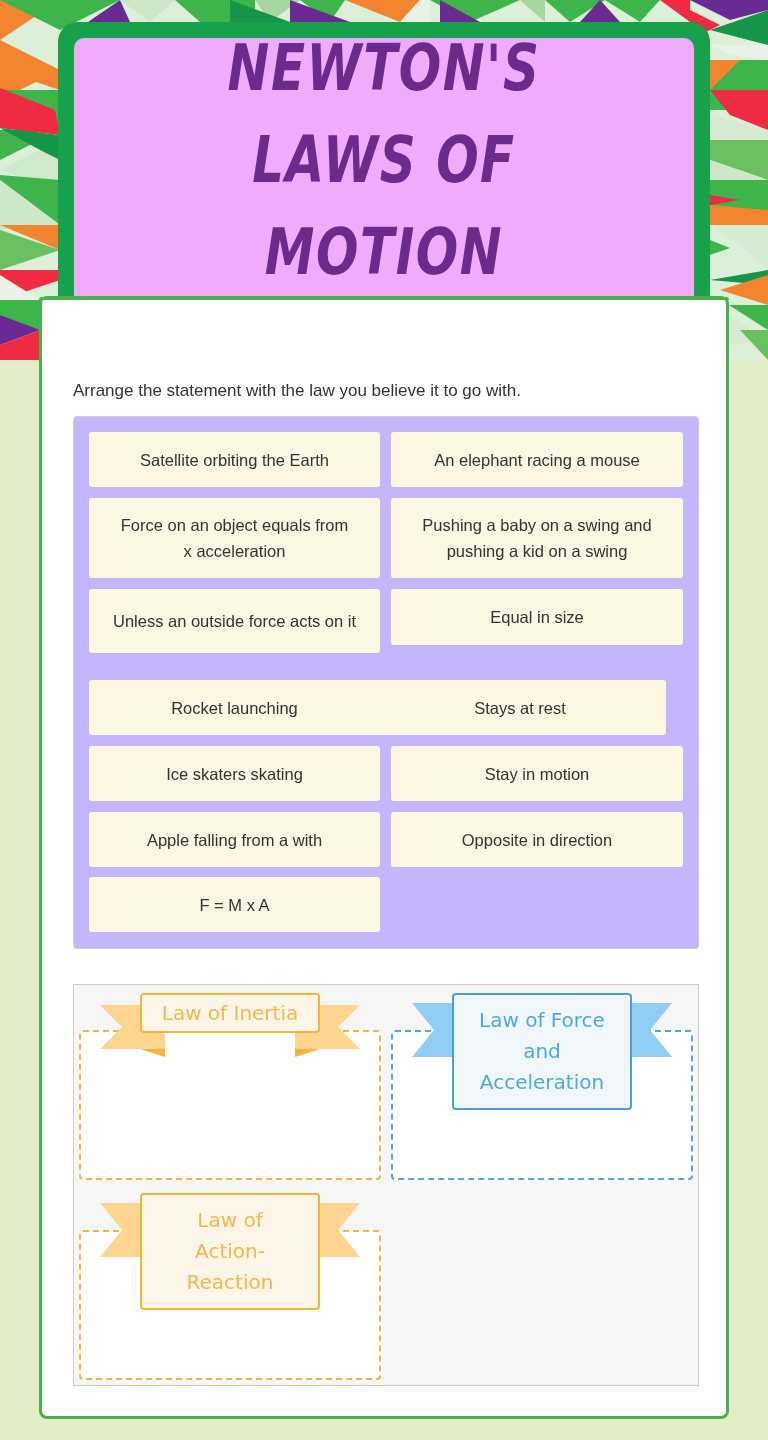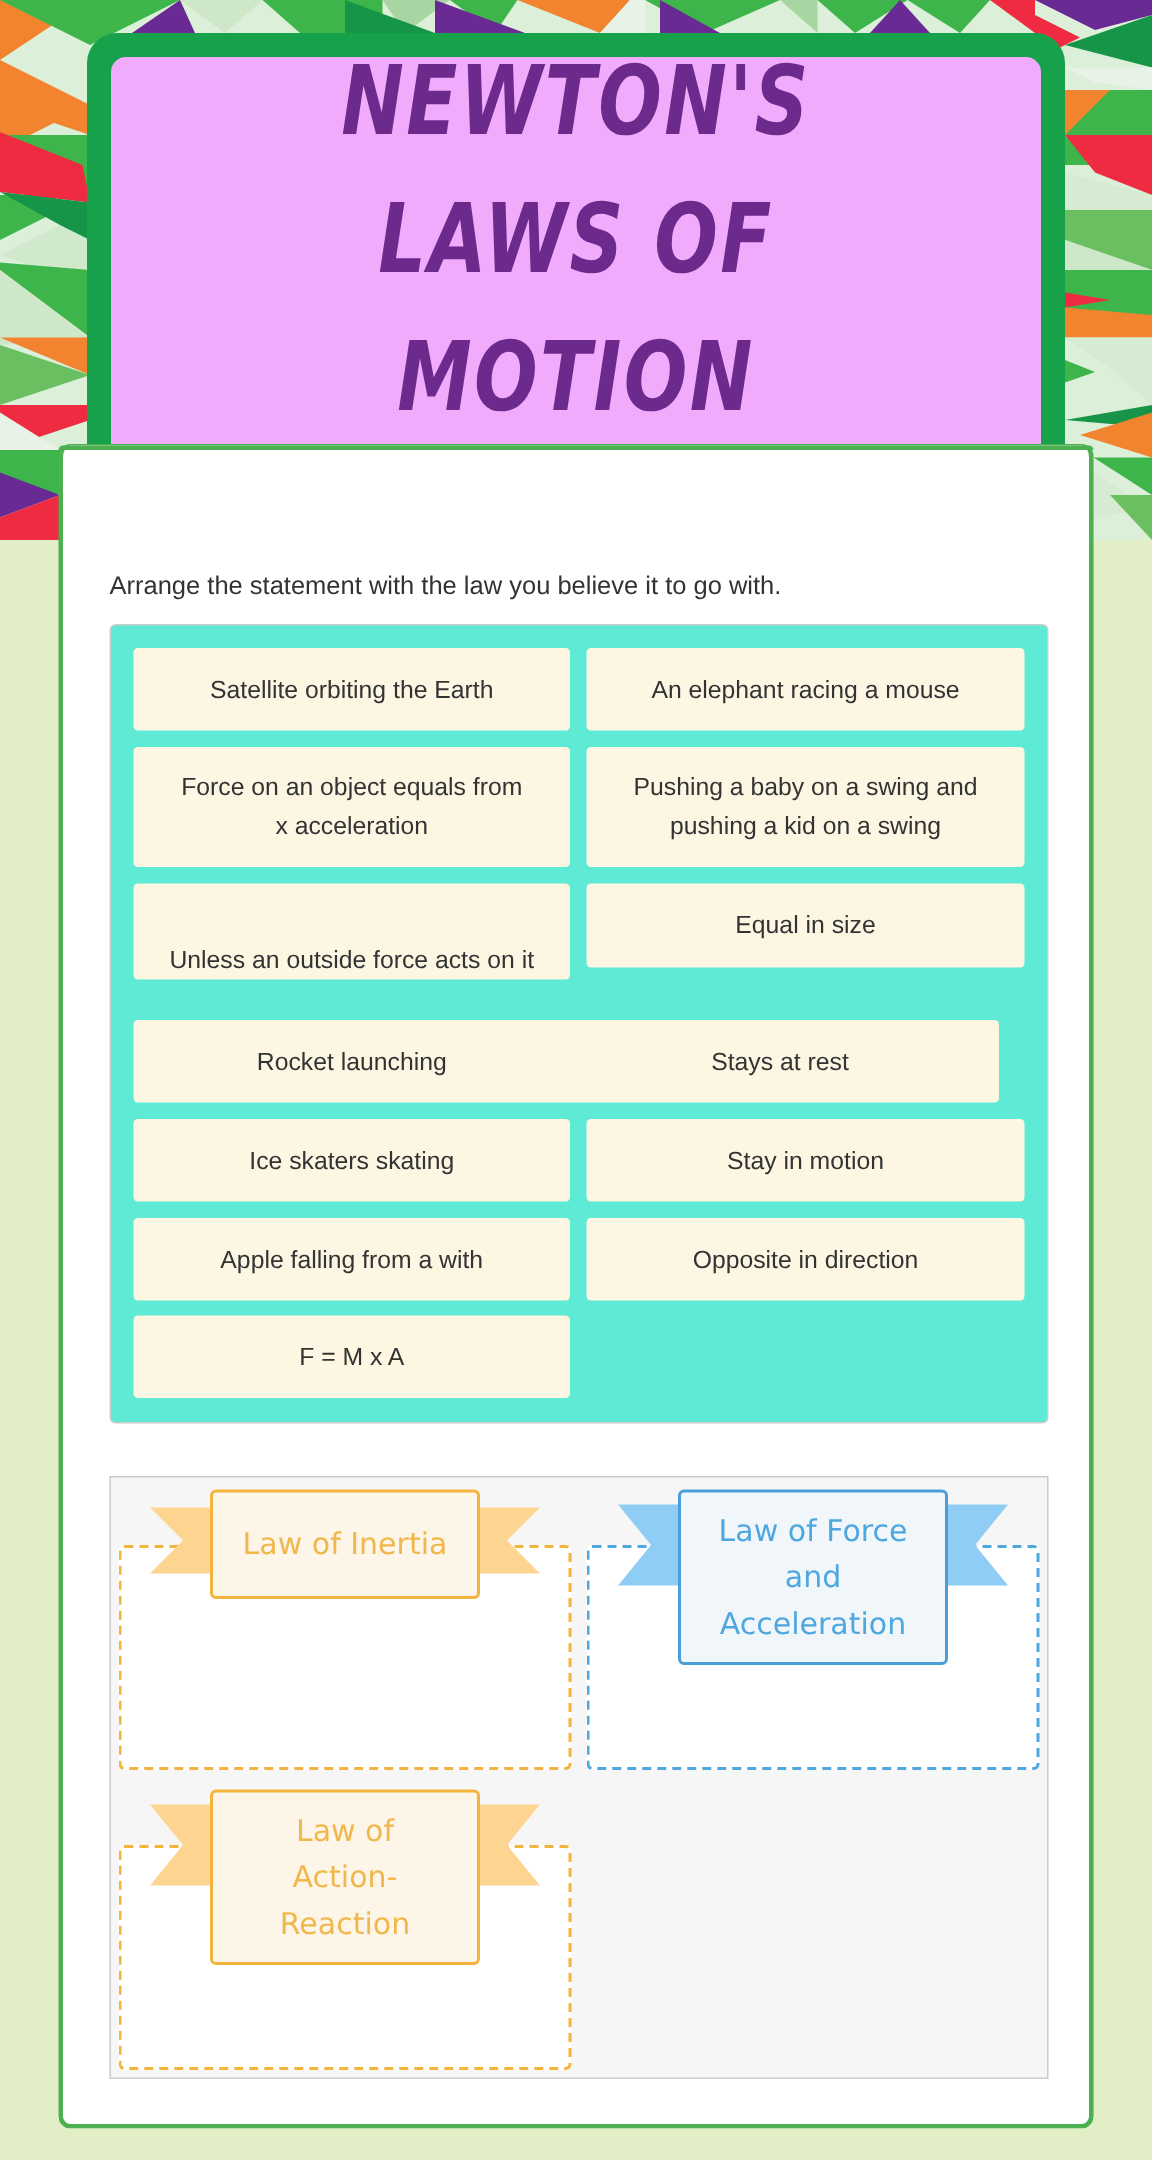--- a/index.html
+++ b/index.html
@@ -43,21 +43,21 @@
     content: ""; position: absolute; left: -3px; right: -3px; top: 0; height: 3px;
     background: #4caf50; border-radius: 6px 6px 0 0;
   }
 
   .instructions {
     position: absolute; left: 31px; top: 84px; font-size: 17px; color: #333;
   }
 
   .bank {
     position: absolute; left: 31px; top: 119px; width: 626px; height: 533px;
-    border: 1px solid #ccc; border-radius: 4px; background: #5eead4; text-decoration: underline;
+    border: 1px solid #ccc; border-radius: 4px; background: #c4b5fd; text-decoration: underline;
   }
   .chip {
     position: absolute; background: #fcf6e3; border-radius: 3px;
     display: flex; align-items: center; justify-content: center; text-align: center;
     font-size: 16.5px; line-height: 26px; color: #333; padding: 0 14px;
     cursor: grab;
   }
 
   .drop-area {
     position: absolute; left: 31px; top: 687px; width: 626px; height: 402px;
@@ -167,21 +167,21 @@
         <span>An elephant racing a mouse</span>
       </div>
 
     <div class="chip" style="left:15px;top:81px;width:291px;height:80px;">
         <span style="max-width:230px;display:block;">Force on an object equals from x acceleration</span>
       </div>
     <div class="chip" style="left:317px;top:81px;width:292px;height:80px;">
         <span style="max-width:270px;display:block;">Pushing a baby on a swing and pushing a kid on a swing</span>
       </div>
 
-    <div class="chip" style="left:15px;top:172px;width:291px;height:64px;align-items:flex-end;">
+    <div class="chip" style="left:15px;top:172px;width:291px;height:64px;">
         <span style="max-width:265px;display:block;">Unless an outside force acts on it</span>
       </div>
     <div class="chip" style="left:317px;top:172px;width:292px;height:56px;">
         <span>Equal in size</span>
       </div>
 
     <div class="chip" style="left:15px;top:263px;width:291px;height:55px;">
         <span>Rocket launching</span>
       </div>
     <div class="chip" style="left:300px;top:263px;width:292px;height:55px;">
@@ -210,21 +210,21 @@
   <div class="drop-area">
 
     <div class="zone orange" style="left:5px;top:45px;width:302px;height:150px;"></div>
     <div class="ribbon" style="left:26px;top:8px;width:260px;height:66px;">
       <svg width="260" height="66" viewBox="0 0 260 66">
         <polygon points="0,12 65,12 65,56 0,56 22,34" fill="#fdd591"></polygon>
         <polygon points="260,12 195,12 195,56 260,56 238,34" fill="#fdd591"></polygon>
         <polygon points="40,56 65,56 65,64" fill="#f3b43c"></polygon>
         <polygon points="220,56 195,56 195,64" fill="#f3b43c"></polygon>
       </svg>
-      <div class="ribbon-label orange" style="left:40px;top:0;width:180px;height:73px;">
+      <div class="ribbon-label orange" style="left:40px;top:0;width:180px;height:40px;">
         <span>Law of Inertia</span>
       </div>
     </div>
 
     <div class="zone blue" style="left:317px;top:45px;width:302px;height:150px;"></div>
     <div class="ribbon" style="left:338px;top:8px;width:260px;height:118px;">
       <svg width="260" height="118" viewBox="0 0 260 118">
         <polygon points="0,10 65,10 65,64 0,64 22,37" fill="#90cdf5"></polygon>
         <polygon points="260,10 195,10 195,64 260,64 238,37" fill="#90cdf5"></polygon>
       </svg>

